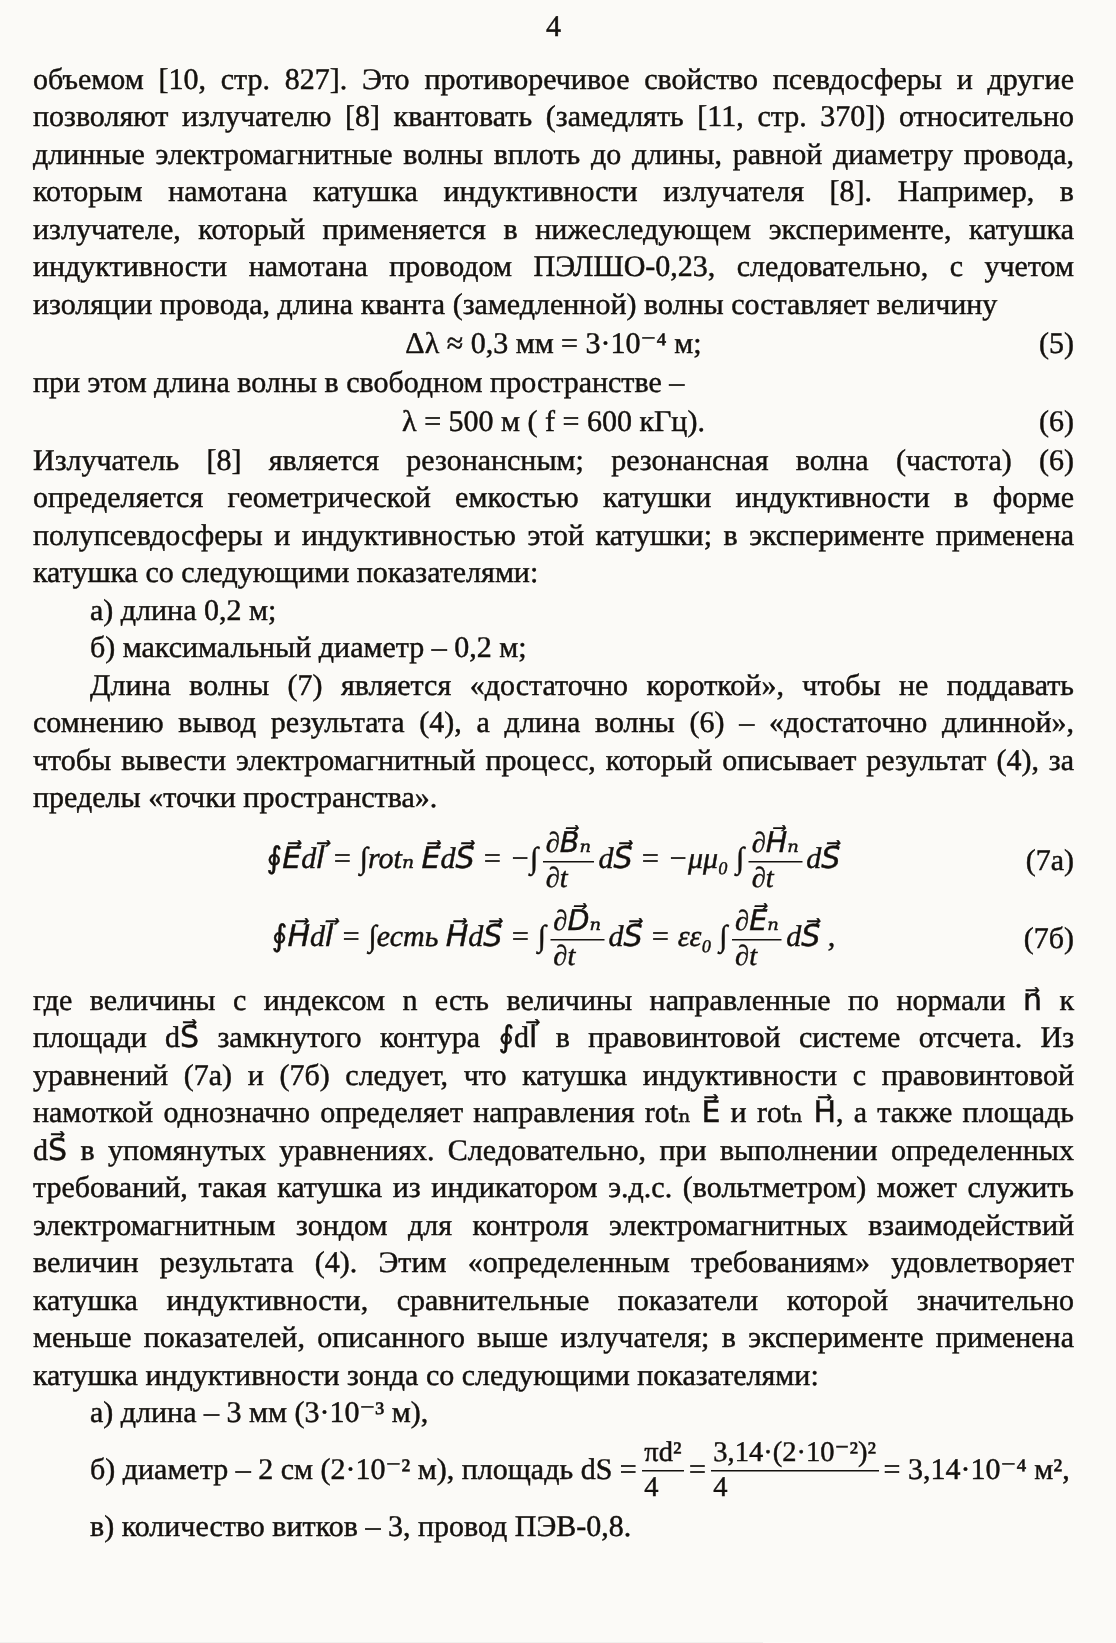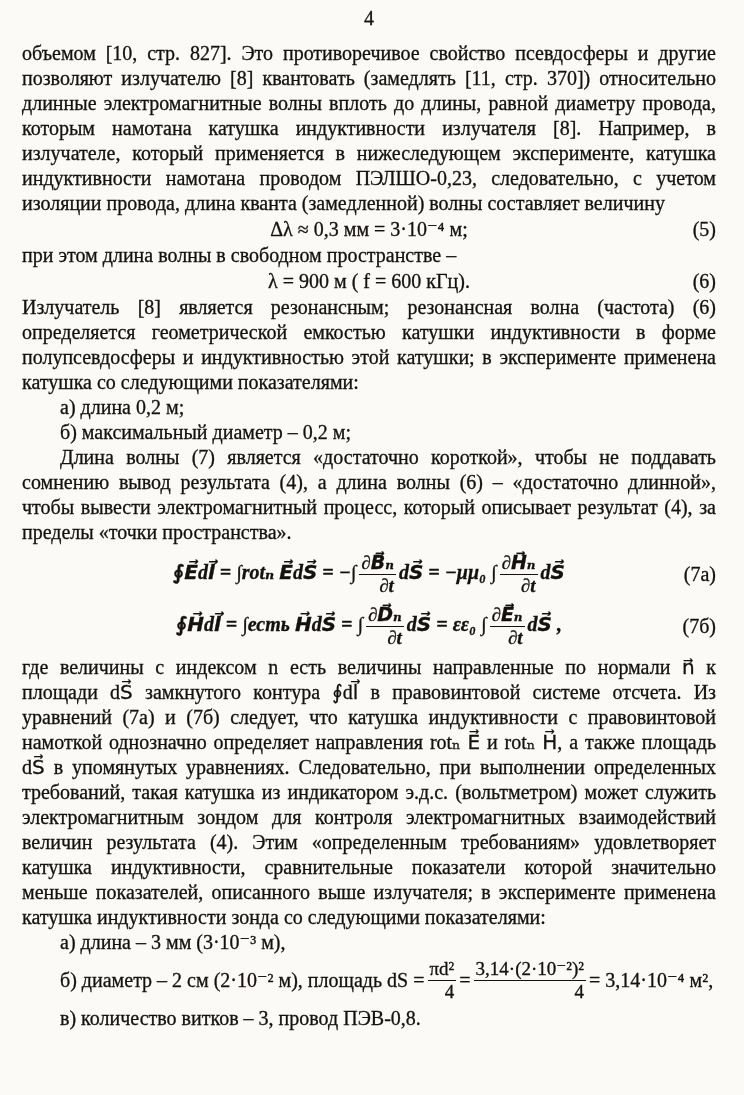--- a/index.html
+++ b/index.html
@@ -43,25 +43,25 @@
   .eqspacer { flex: 0 0 46px; }
   .eqbody {
     flex: 1 1 auto;
     text-align: center;
   }
   .eqnum {
     flex: 0 0 46px;
     text-align: right;
   }
   .display-eq { margin: 7px 0; }
-  .display-eq .eqbody { font-style: italic; font-weight: bold; }
+  .display-eq .eqbody { font-style: italic; }
   .frac {
     display: inline-block;
     vertical-align: middle;
-    text-align: right;
+    text-align: left;
     padding: 0 3px;
     line-height: 1.15;
     font-size: 0.95em;
   }
   .frac .num { display: block; padding: 0 2px; }
   .frac .den {
     display: block;
     border-top: 1.5px solid #14110e;
     padding: 0 2px;
   }
@@ -85,21 +85,21 @@
   <div class="eqrow">
     <span class="eqspacer"></span>
     <span class="eqbody">Δλ ≈ 0,3 мм = 3·10⁻⁴ м;</span>
     <span class="eqnum">(5)</span>
   </div>
 
   <p>при этом длина волны в свободном пространстве –</p>
 
   <div class="eqrow">
     <span class="eqspacer"></span>
-    <span class="eqbody">λ = 900 м ( f = 600 кГц).</span>
+    <span class="eqbody">λ = 500 м ( f = 600 кГц).</span>
     <span class="eqnum">(6)</span>
   </div>
 
   <p>Излучатель [8] является резонансным; резонансная волна (частота) (6) определяется геометрической емкостью катушки индуктивности в форме полупсевдосферы и индуктивностью этой катушки; в эксперименте применена катушка со следующими показателями:</p>
 
   <p class="list-item">а) длина 0,2 м;</p>
   <p class="list-item">б) максимальный диаметр – 0,2 м;</p>
 
   <p class="indent">Длина волны (7) является «достаточно короткой», чтобы не поддавать сомнению вывод результата (4), а длина волны (6) – «достаточно длинной», чтобы вывести электромагнитный процесс, который описывает результат (4), за пределы «точки пространства».</p>
 

